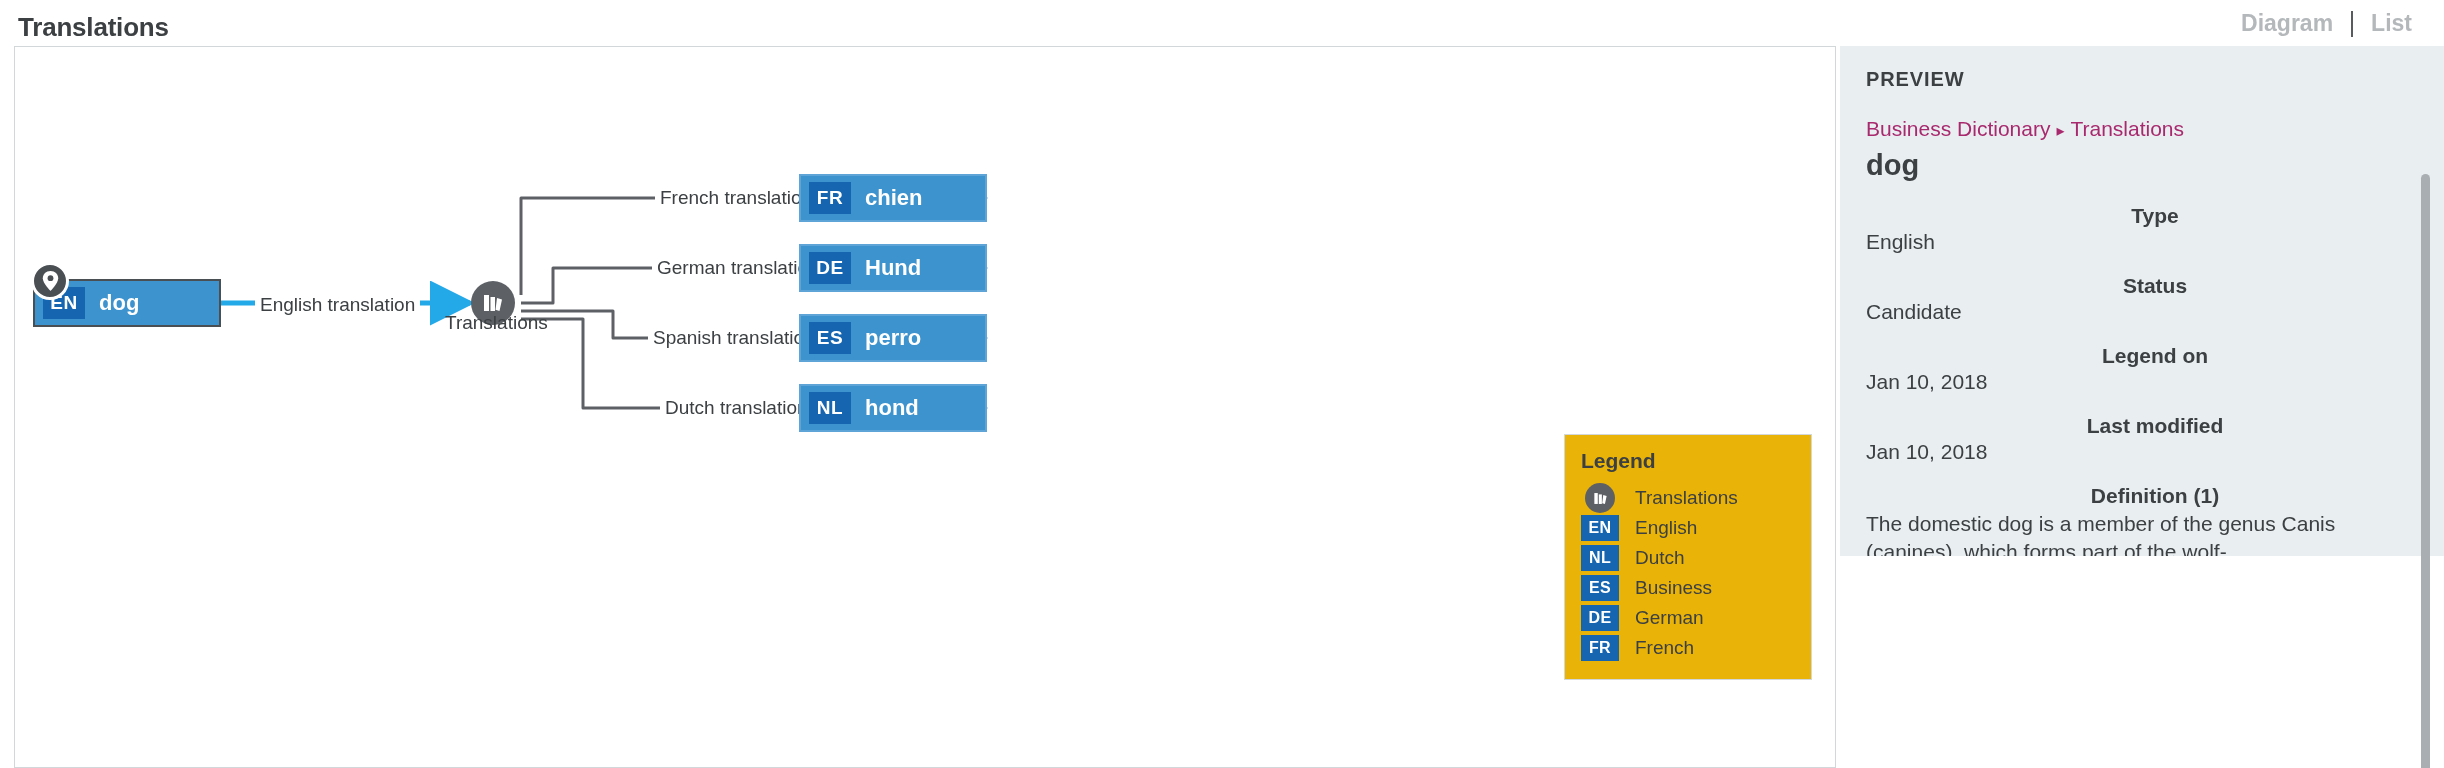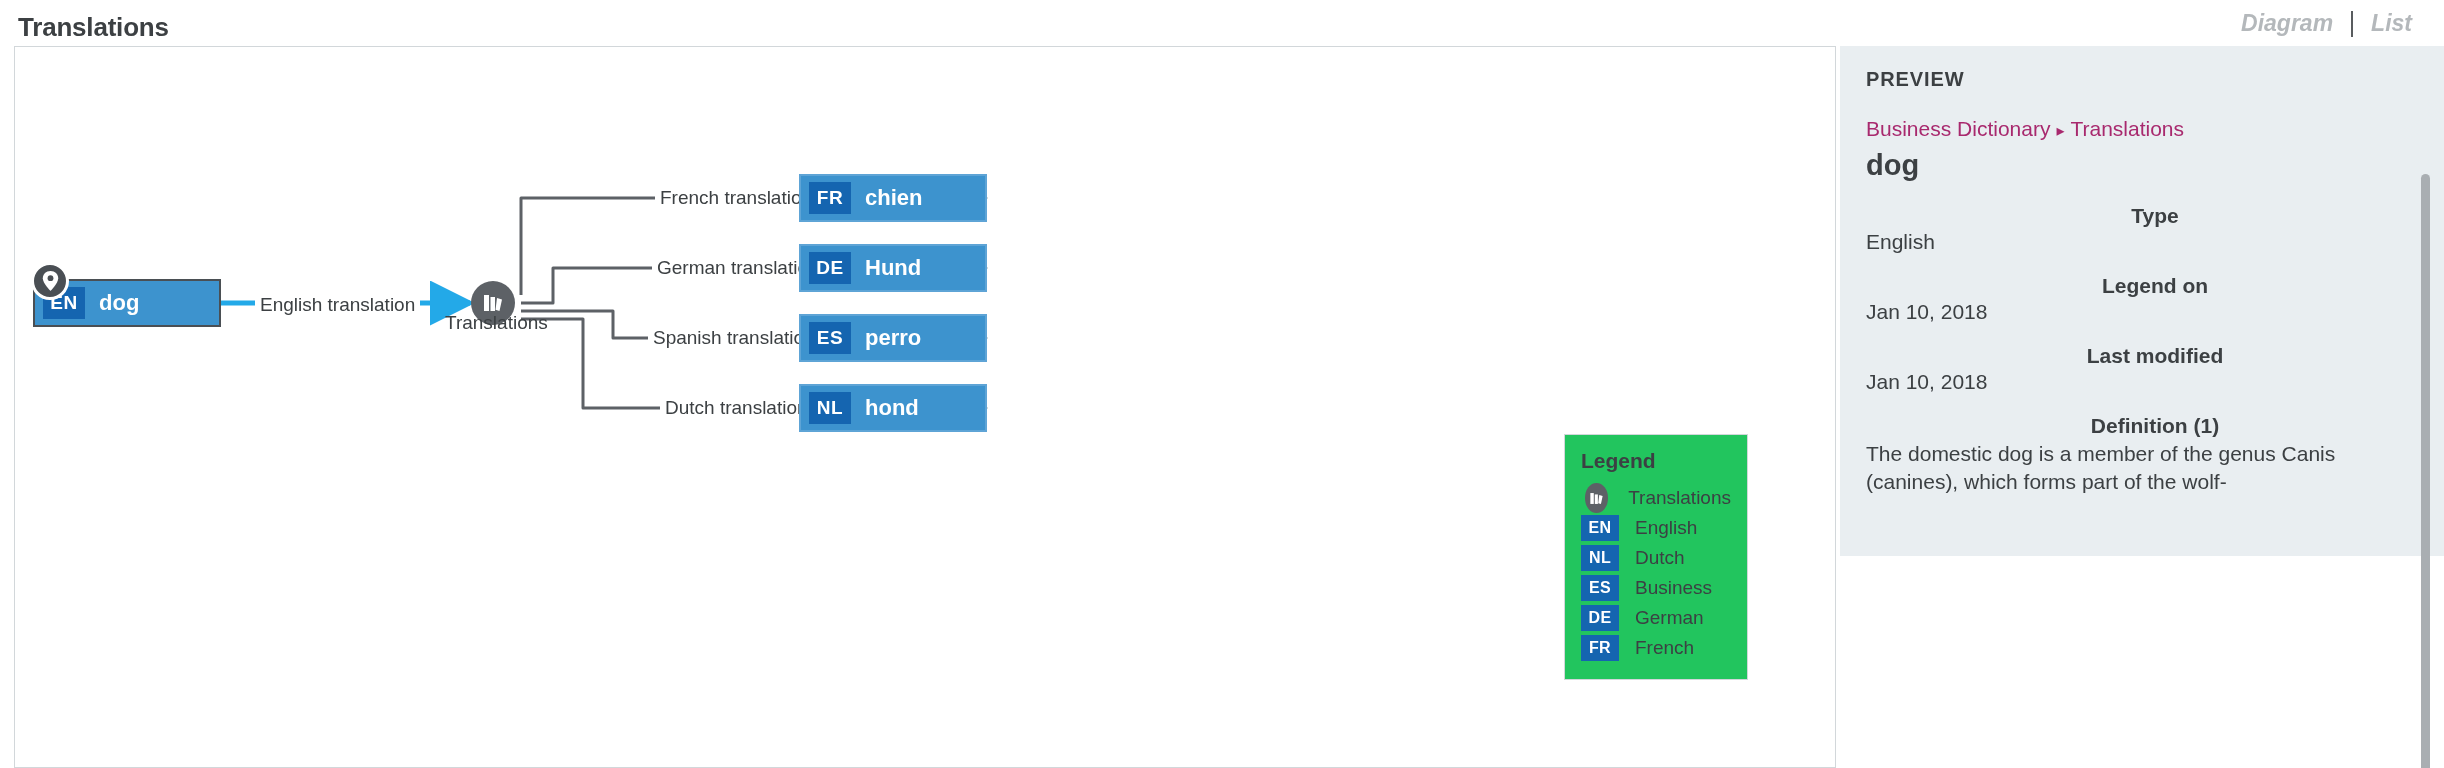--- a/index.html
+++ b/index.html
@@ -17,21 +17,21 @@
     background: #ffffff;
   }
   .page-title {
     position: absolute; left: 18px; top: 12px;
     font-size: 26px; font-weight: bold; color: #3c4043;
     letter-spacing: -0.2px;
   }
   .view-switch {
     position: absolute; right: 14px; top: 10px;
     display: flex; align-items: center; gap: 0px;
-    font-size: 23px; color: #b4b8bb; font-weight: bold; font-style: italic;
+    font-size: 23px; color: #b4b8bb; font-weight: bold;
   }
   .view-switch .vs-item { padding: 0 18px; cursor: pointer; }
   .view-switch .vs-sep {
     width: 2px; height: 26px; background: #3c4043; opacity: .85;
   }
 
   
   .canvas {
     position: absolute; left: 14px; top: 46px;
     width: 1822px; height: 722px;
@@ -89,22 +89,22 @@
     font-size: 19px; color: #3c4043;
     background: #ffffff;
     padding: 0 5px;
     white-space: nowrap;
   }
 
   
   .legend {
     position: absolute;
     left: 1564px; top: 434px;
-    width: 184px;
-    background: #22c55e;
+    width: 248px;
+    background: #eab308;
     border: 1px solid #d2d7da;
     padding: 14px 16px 16px 16px;
   }
   .legend-title {
     font-size: 21px; font-weight: bold; color: #3c4043;
     margin-bottom: 10px;
   }
   .legend-row {
     display: flex; align-items: center;
     height: 30px;
@@ -298,20 +298,24 @@
     <span class="crumb">Business Dictionary</span><span class="bc-sep">▸</span><span class="crumb">Translations</span>
   </div>
 
   <div class="term-title">dog</div>
 
   <div class="field">
     <div class="field-label">Type</div>
     <div class="field-value">English</div>
   </div>
 
+  <div class="field">
+    <div class="field-label">Status</div>
+    <div class="field-value">Candidate</div>
+  </div>
 
   <div class="field">
     <div class="field-label">Legend on</div>
     <div class="field-value">Jan 10, 2018</div>
   </div>
 
   <div class="field">
     <div class="field-label">Last modified</div>
     <div class="field-value">Jan 10, 2018</div>
   </div>

